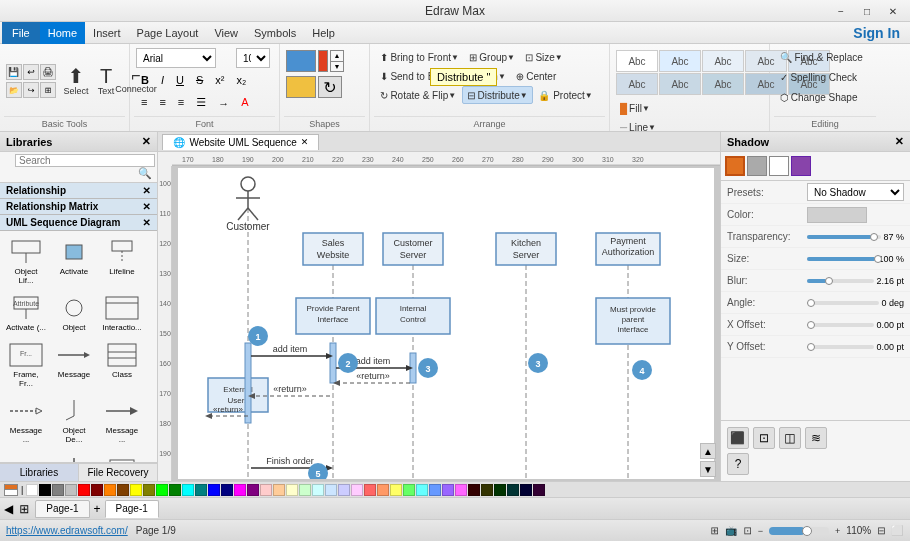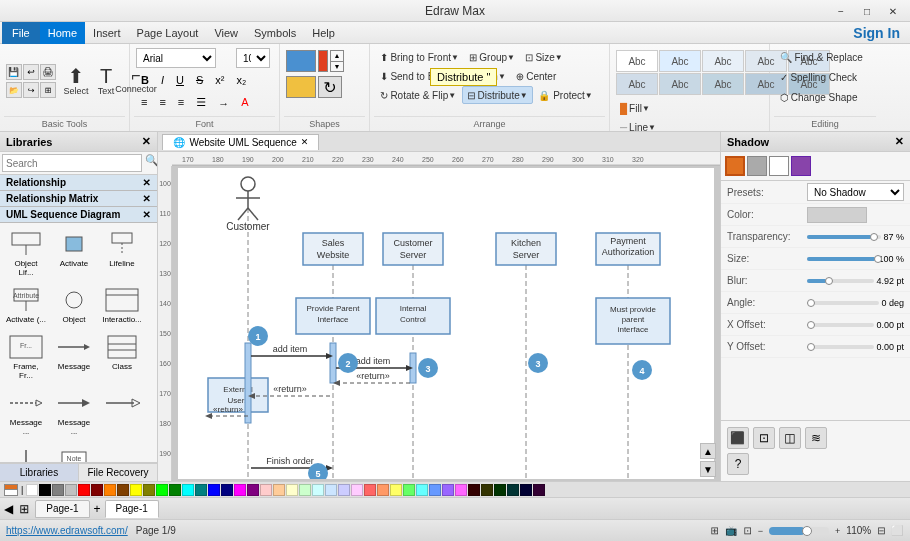--- a/index.html
+++ b/index.html
@@ -144,23 +144,24 @@
       padding: 3px 6px;
       font-size: 11px;
       font-weight: bold;
       border-bottom: 1px solid #ccc;
       display: flex;
       align-items: center;
       justify-content: space-between;
     }
     #sidebar-search {
       display: flex;
-      align-items: flex-start;
+      align-items: flex-end;
       padding: 2px;
       border-bottom: 1px solid #ccc;
+      flex-direction: column;
     }
     #sidebar-search input {
       flex: 1;
       border: 1px solid #bbb;
       font-size: 10px;
       padding: 1px 3px;
       height: 18px;
     }
     .sidebar-section {
       background: #d6e4f0;
@@ -725,20 +726,29 @@
       </div>
 
       <div class="sidebar-item">
         <div class="shape-preview">
           <svg width="36" height="26">
               <line x1="2" y1="13" x2="28" y2="13" stroke="#555" stroke-width="1.5" stroke-dasharray="3,2"></line>
               <polygon points="28,10 34,13 28,16" fill="none" stroke="#555" stroke-width="1"></polygon>
             </svg>
         </div>
         <span>Message ...</span>
+      </div>
+      <div class="sidebar-item">
+        <div class="shape-preview">
+          <svg width="36" height="26">
+              <line x1="18" y1="2" x2="18" y2="18" stroke="#555" stroke-width="1"></line>
+              <line x1="18" y1="18" x2="10" y2="22" stroke="#555" stroke-width="1"></line>
+            </svg>
+        </div>
+        <span>Object De...</span>
       </div>
       <div class="sidebar-item">
         <div class="shape-preview">
           <svg width="36" height="26">
               <line x1="2" y1="13" x2="28" y2="13" stroke="#555" stroke-width="1.5"></line>
               <polygon points="26,9 34,13 26,17" fill="#555"></polygon>
             </svg>
         </div>
         <span>Message ...</span>
       </div>
@@ -1009,21 +1019,21 @@
       </div>
     </div>
 
     <div class="prop-row">
       <span class="prop-label">Blur:</span>
       <div class="prop-value">
         <div class="prop-slider-track">
           <div class="prop-slider-fill" style="width:30%;"></div>
           <div class="prop-slider-thumb" style="left:27%;"></div>
         </div>
-        <span style="font-size:9px;white-space:nowrap;">4.92 pt</span>
+        <span style="font-size:9px;white-space:nowrap;">2.16 pt</span>
       </div>
     </div>
 
     <div class="prop-row">
       <span class="prop-label">Angle:</span>
       <div class="prop-value">
         <div class="prop-slider-track">
           <div class="prop-slider-fill" style="width:0%;"></div>
           <div class="prop-slider-thumb" style="left:0%;"></div>
         </div>

